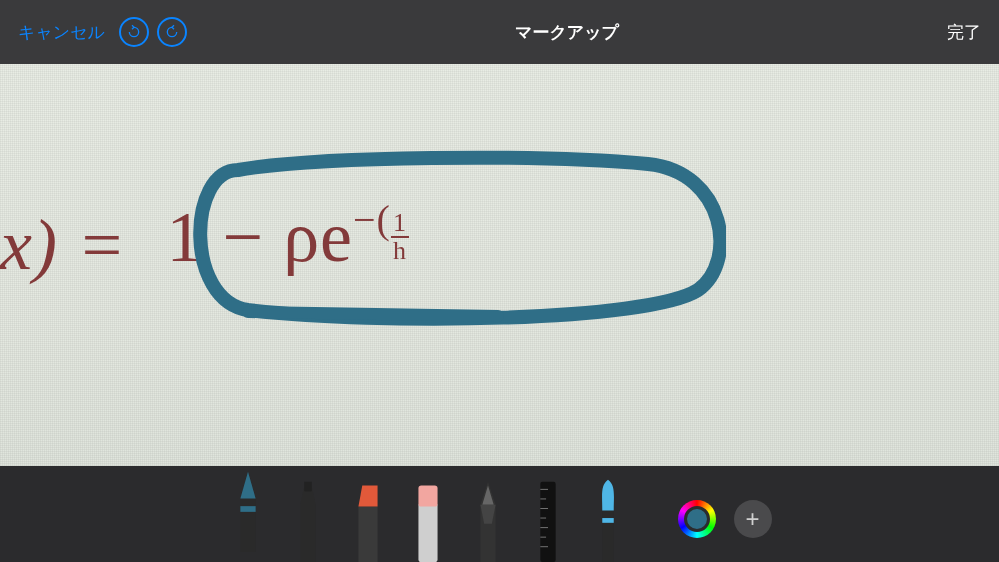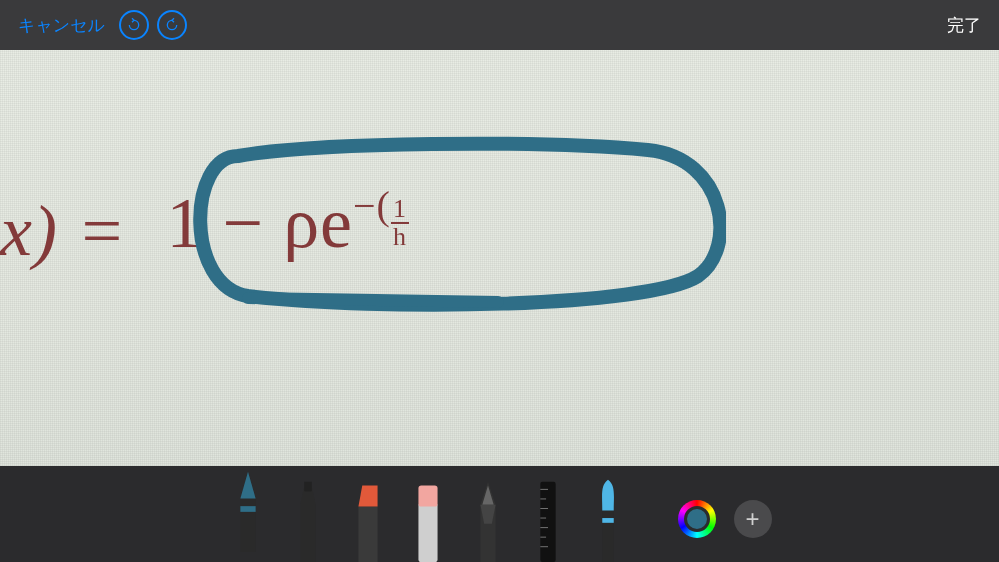--- a/index.html
+++ b/index.html
@@ -1,21 +1,21 @@
 <!DOCTYPE html>
 <html><head>
 <meta charset="utf-8">
 <style>
   * { margin: 0; padding: 0; box-sizing: border-box; }
   html, body { width: 999px; height: 562px; overflow: hidden; font-family: -apple-system, "Hiragino Sans", sans-serif; }
   body { background: #2a2a2a; display: flex; flex-direction: column; }
 
   
   .header {
-    height: 50px;
+    height: 64px;
     background: #3a3a3c;
     display: flex;
     align-items: center;
     justify-content: space-between;
     padding: 0 18px;
     color: #fff;
     font-size: 17px;
   }
   .header-left { display: flex; align-items: center; gap: 14px; }
   .cancel { color: #0a84ff; cursor: pointer; }
@@ -125,20 +125,21 @@
         </svg>
       </div>
       <div class="ur-btn">
         <svg viewBox="0 0 24 24">
           <path d="M12 5 A7 7 0 1 0 19 12" fill="none" stroke="#0a84ff" stroke-width="2"></path>
           <path d="M15 2 L12 5 L15 8" fill="none" stroke="#0a84ff" stroke-width="2"></path>
         </svg>
       </div>
     </div>
   </div>
+  <span class="title">マークアップ</span>
   <span class="done">完了</span>
 </div>
 
 <div class="canvas">
   <div class="formula">
     <span class="lhs">x) =</span>
     <span class="circled">
       <span>1 − ρe</span><span class="sup"><span>−(</span><span class="frac">
             <span class="n">1</span>
             <span>h</span>

